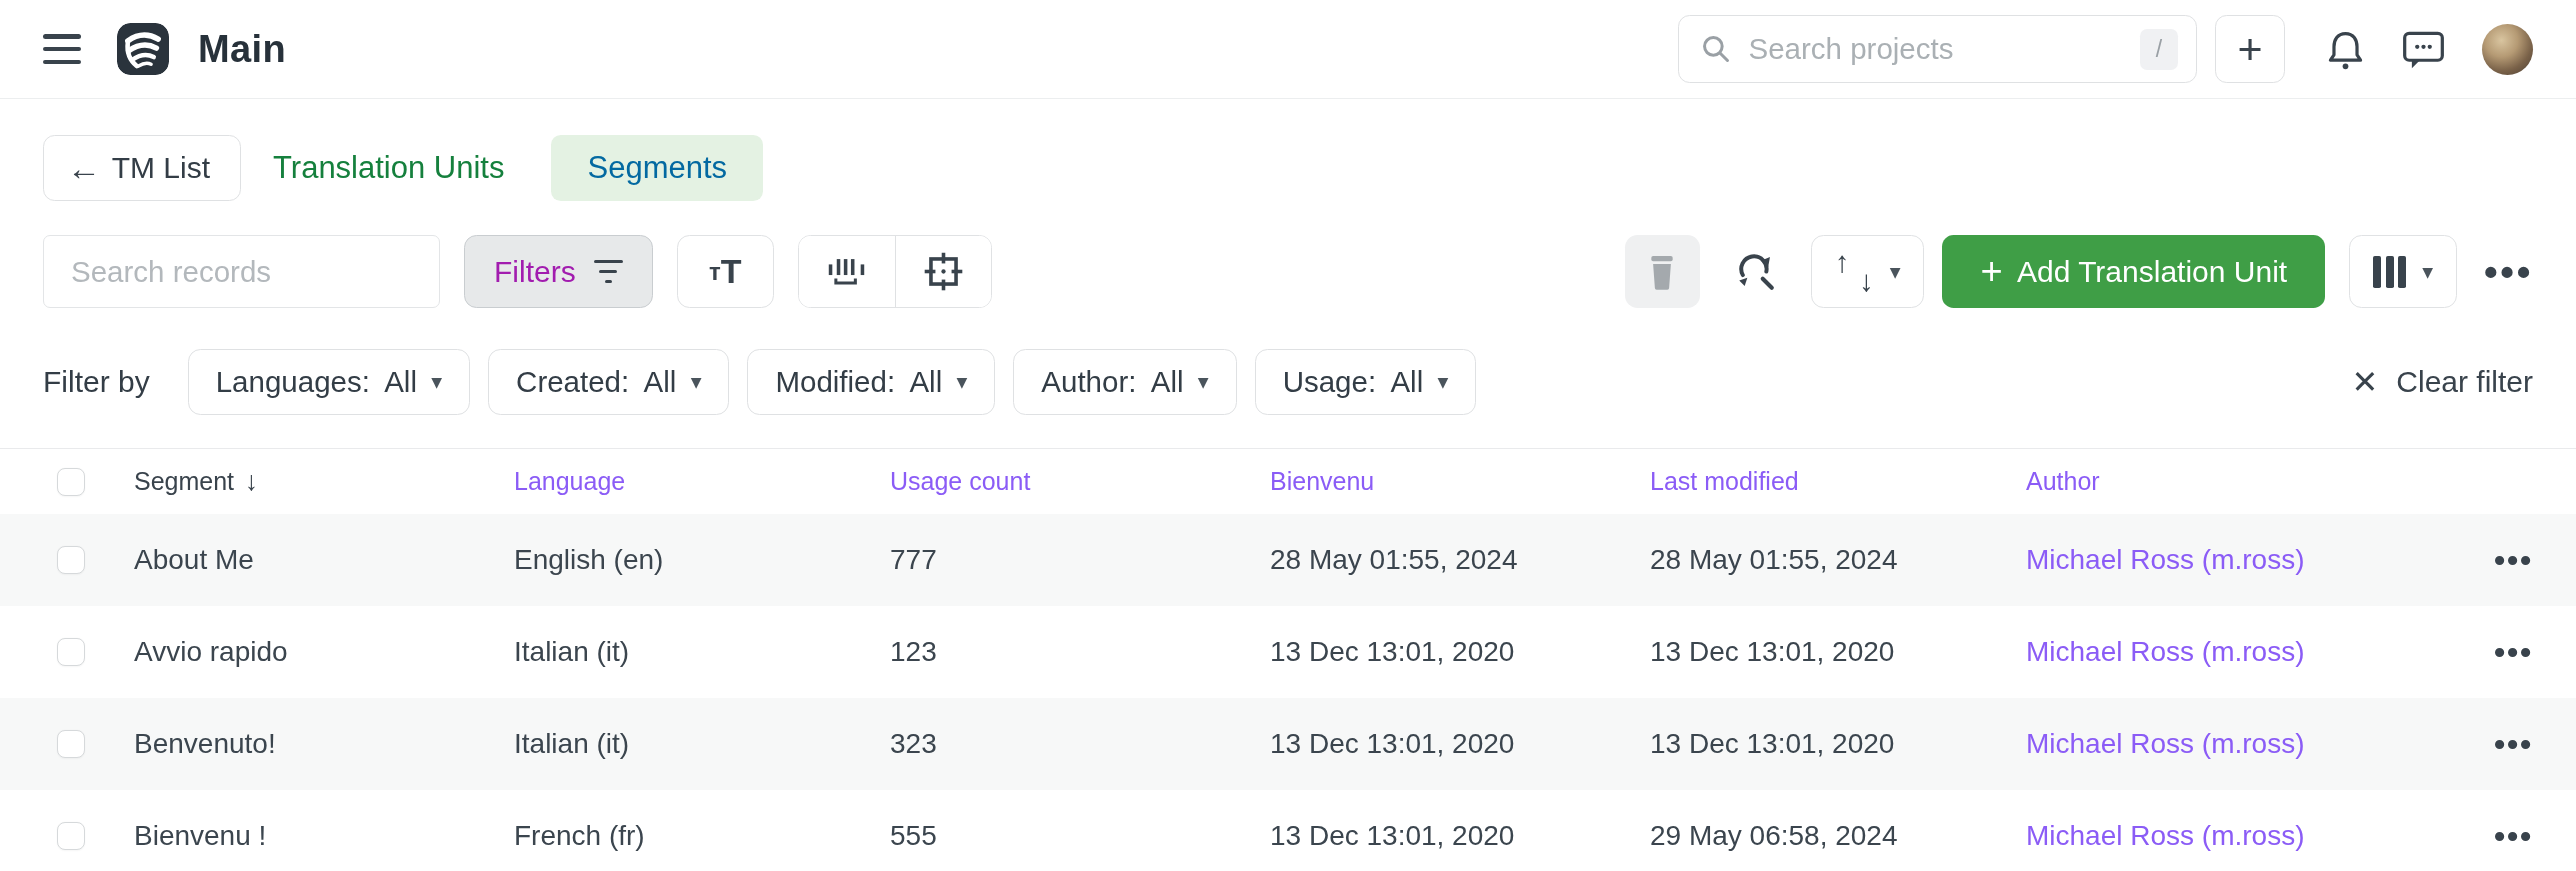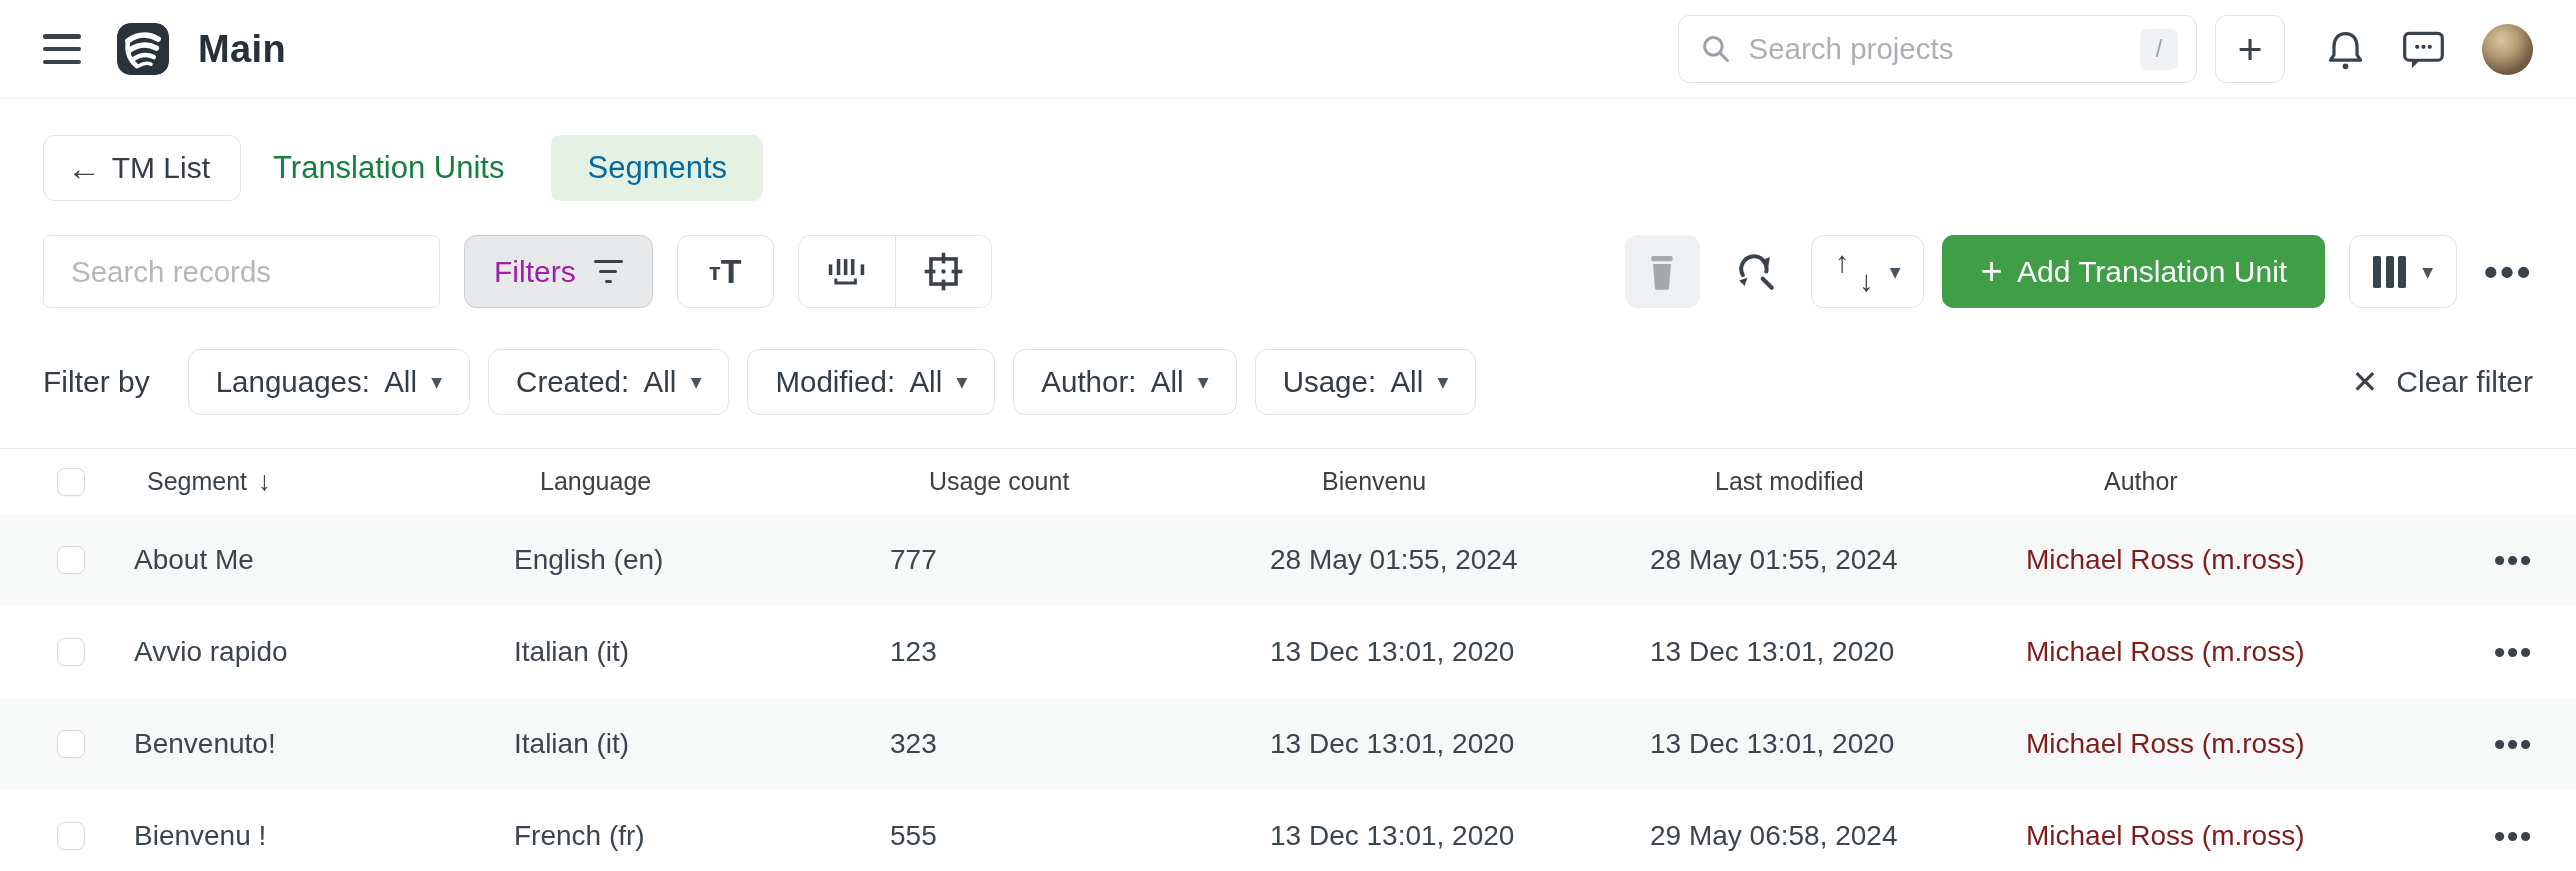--- a/index.html
+++ b/index.html
@@ -87,29 +87,29 @@
     cursor:pointer; font-family:Liberation Sans, sans-serif; }
   .fpill:first-of-type { margin-left:38px; }
   .clear-filter { margin-left:auto; display:flex; align-items:center; gap:18px; background:none;
     border:none; font-size:30px; color:#39434c; cursor:pointer; font-family:"Liberation Sans",sans-serif; }
   .clear-x { font-size:32px; color:#39434c; }
 
   
   .table { margin-top:33px; border-top:1.8px solid #e9eaec; }
   .trow { display:grid; align-items:center; padding:0 43px;
     grid-template-columns:91px 380px 376px 380px 380px 376px 1fr 63px; }
-  .thead { height:65px;gap:13px; }
-  .thead .hcell { font-size:25px; color:#404040; }
+  .thead { height:65px; }
+  .thead .hcell { font-size:25px; color:#8b5cf6; }
   .thead .hcell.sorted { color:#39434c; display:flex; align-items:center; gap:10.7px; cursor:pointer; }
   .sort-down-arrow { font-size:27px; color:#39434c; }
   .tbody-row { height:92px; font-size:28px; color:#3b454e; }
   .tbody-row.alt { background:#f7f8f8; }
   .checkbox { width:28px; height:28px; margin-left:14.3px; border:1.8px solid #d6d9db; border-radius:8px;
     background:#fff; cursor:pointer; box-shadow:0 0.9px 1.8px rgba(0,0,0,.04); }
-  .author-link { color:#7f1d1d; cursor:pointer; }
+  .author-link { color:#8b5cf6; cursor:pointer; }
   .row-menu { background:none; border:none; font-size:32px; letter-spacing:1.8px; color:#39434c;
     font-weight:700; cursor:pointer; text-align:right; }
 
   svg { display:block; }
 </style>
 </head>
 <body>
 
 <div class="topbar">
   <div class="hamburger">

